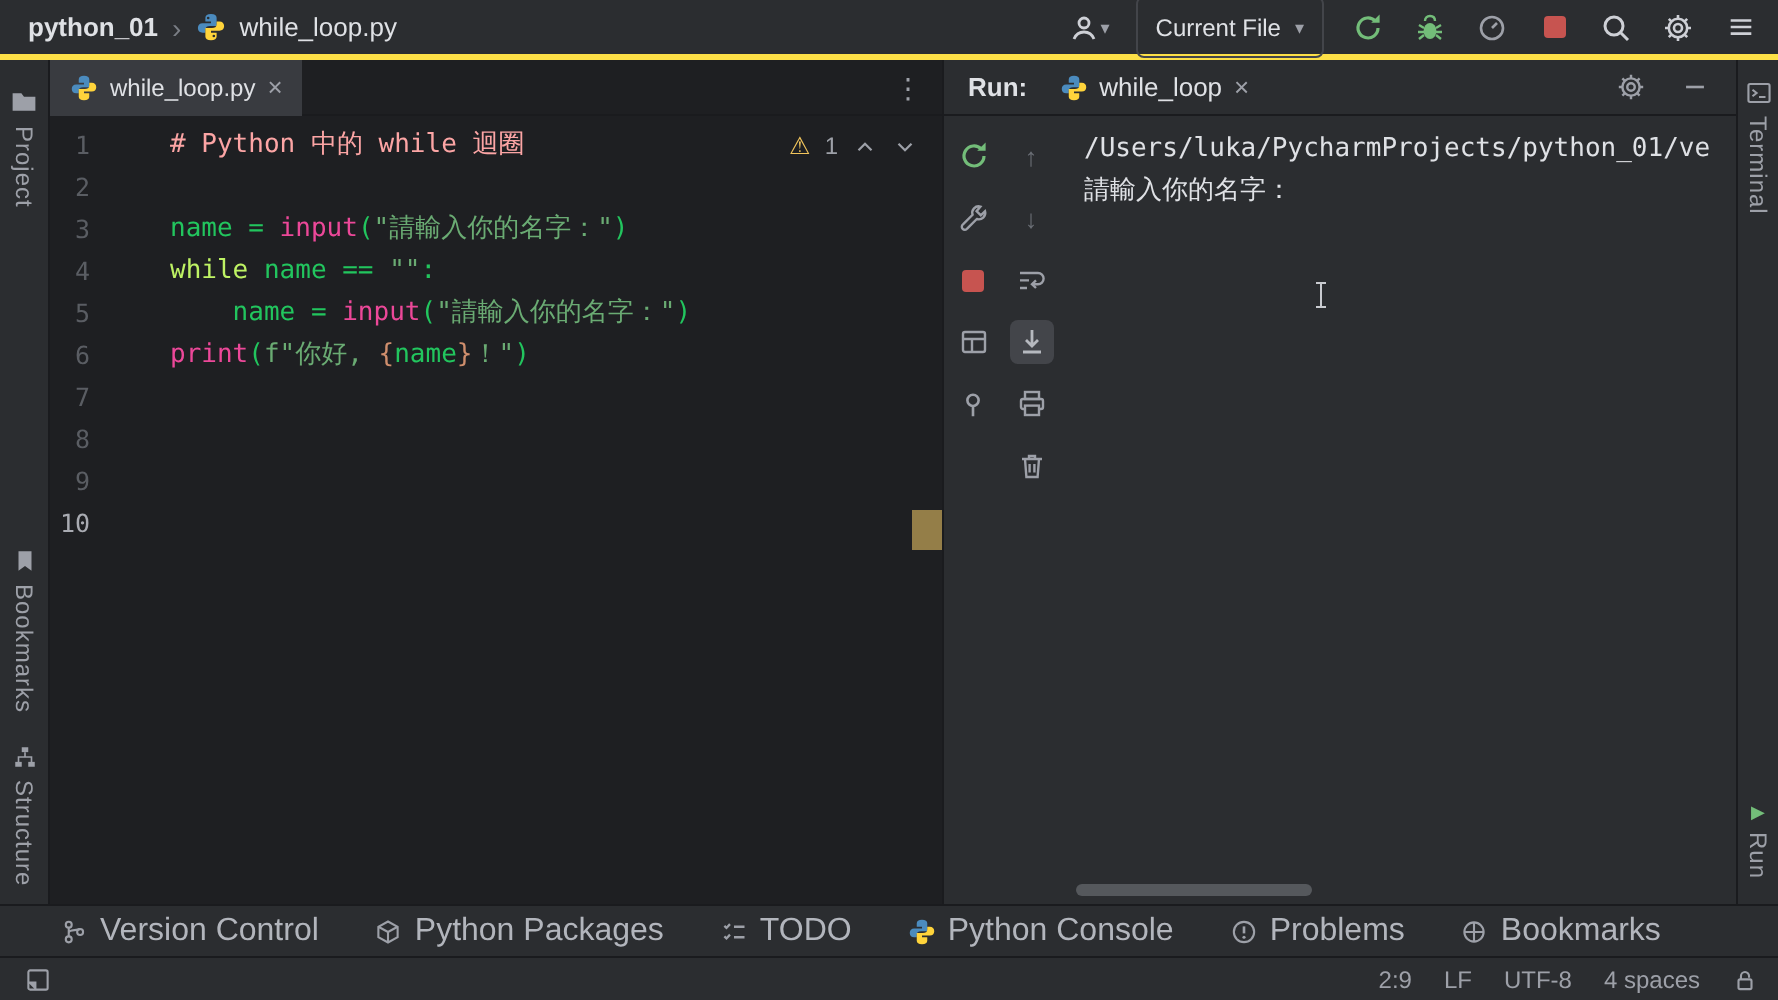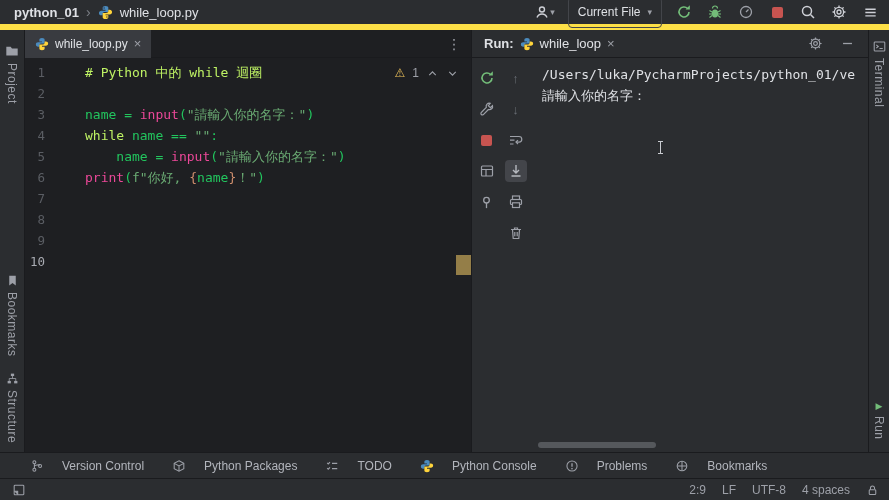--- a/index.html
+++ b/index.html
@@ -2,21 +2,21 @@
 <html><head>
 <meta charset="utf-8">
 <style>
   *{box-sizing:border-box;margin:0;padding:0}
   html,body{width:889px;height:500px;overflow:hidden;background:#1E1F22}
   body{font-family:"Liberation Sans",sans-serif;-webkit-font-smoothing:antialiased}
   .app{width:889px;height:500px;display:flex;flex-direction:column;background:#2B2D30;color:#DFE1E5}
 
   
   .titlebar{height:30px;flex:none;display:flex;align-items:center;justify-content:space-between;
-    background:#2B2D30;border-bottom:6px solid #fde047;padding:0 10px 0 14px}
+    background:#2B2D30;border-bottom:3px solid #fde047;padding:0 10px 0 14px}
   .tb-left{display:flex;align-items:center;gap:7px;font-size:13px}
   .tb-project{font-weight:bold;cursor:pointer}
   .tb-sep{color:#7A7E85;font-size:14px}
   .tb-file{color:#DFE1E5;cursor:pointer}
   .tb-right{display:flex;align-items:center;gap:13px}
   .icon-btn{display:flex;align-items:center;justify-content:center;min-width:18px;height:18px;cursor:pointer;color:#CED0D6}
   .pill{display:flex;align-items:center;gap:7px;border:1px solid #43454A;border-radius:4px;height:31px;
     padding:0 9px;font-size:12px;color:#DFE1E5;cursor:pointer}
   .dd{color:#9DA0A8;font-size:9px}
   .stop-sq{width:11px;height:11px;background:#C75450;border-radius:2px}
@@ -38,51 +38,51 @@
   .tab{height:28px;display:flex;align-items:center;gap:6px;padding:0 10px;background:#393B40;font-size:12px;cursor:pointer}
   .tab-close{color:#9DA0A8;font-size:13px;line-height:1;cursor:pointer}
   .tab-more{margin-left:auto;padding-right:10px;color:#9DA0A8;font-size:14px;cursor:pointer}
   .editor-body{flex:1;display:flex;position:relative;font-family:"DejaVu Sans Mono","Liberation Mono",monospace;
     font-size:13px;line-height:21px;min-height:0}
   .gutter{width:60px;flex:none;padding-top:4px}
   .ln{width:42px;text-align:right;color:#5A5D63;font-size:12.5px;padding-right:22px}
   .ln-cur{color:#A9ABB2}
   .code{flex:1;padding-top:4px;overflow:hidden}
   .code-line{white-space:pre;min-height:21px}
-  .tk-c{color:#bef264}.tk-p{color:#22c55e}.tk-k{color:#bef264}
+  .tk-c{color:#fca5a5}.tk-p{color:#22c55e}.tk-k{color:#bef264}
   .tk-f{color:#ec4899}.tk-s{color:#6AAB73}.tk-b{color:#CF8E6D}
   .inspect-widget{position:absolute;top:5px;right:12px;display:flex;align-items:center;gap:7px;
     font-family:"Liberation Sans",sans-serif;cursor:pointer}
   .warn-glyph{color:#F2C55C;font-size:12px}
   .warn-count{color:#9DA0A8;font-size:12px}
   .caret-marker{position:absolute;right:0;top:197px;width:15px;height:20px;background:#A98F4F;opacity:.85}
 
   
   .run-pane{flex:1;min-width:0;display:flex;flex-direction:column;background:#2B2D30;border-left:1px solid #1A1B1E}
-  .run-header{height:28px;flex:none;display:flex;align-items:center;gap:6px;padding:0 12px;border-bottom:1px solid #1A1B1E}
+  .run-header{height:28px;flex:none;display:flex;align-items:center;gap:16px;padding:0 12px;border-bottom:1px solid #1A1B1E}
   .run-label{font-weight:bold;font-size:13px}
   .run-tab{display:flex;align-items:center;gap:6px;font-size:13px;cursor:pointer}
   .run-header-right{margin-left:auto;display:flex;align-items:center;gap:14px}
   .run-body{flex:1;display:flex;min-height:0}
   .rtb{width:29px;flex:none;padding-top:9px;display:flex;flex-direction:column;align-items:center;gap:9px}
   .rtb-btn{width:22px;height:22px;display:flex;align-items:center;justify-content:center;cursor:pointer;color:#9DA0A8}
   .rtb-btn.selected{background:#43454A;border-radius:4px}
   .arrow-glyph{font-size:13px;color:#6A6E75}
   .console{flex:1;position:relative;overflow:hidden;padding:6px 12px 0 12px;color:#DFE1E5;
     font-family:"DejaVu Sans Mono","Liberation Mono",monospace;font-size:13px;line-height:21px}
   .console-line{white-space:pre}
   .ibeam{position:absolute;left:130px;top:83px;width:1px;height:13px;background:#C9CBD0}
   .ibeam::before,.ibeam::after{content:"";position:absolute;left:-2px;width:5px;height:1px;background:#C9CBD0}
   .ibeam::before{top:0}.ibeam::after{bottom:0}
   .hscroll{position:absolute;left:8px;bottom:4px;width:118px;height:6px;border-radius:3px;background:#55585C;cursor:pointer}
 
   
   .bottombar{height:26px;flex:none;display:flex;align-items:center;gap:28px;padding-left:30px;
     background:#2B2D30;border-top:1px solid #1A1B1E}
-  .tool-btn{display:flex;align-items:center;gap:18px;font-size:12px;color:#B2B5BC;cursor:pointer;white-space:nowrap}
+  .tool-btn{display:flex;align-items:center;gap:6px;font-size:16px;color:#B2B5BC;cursor:pointer;white-space:nowrap}
   .statusbar{height:22px;flex:none;display:flex;align-items:center;background:#2B2D30;border-top:1px solid #1A1B1E;
     padding:0 10px;font-size:12px;color:#9DA0A8}
   .sb-right{margin-left:auto;display:flex;align-items:flex-end;gap:16px}
   .sb-item{cursor:pointer;white-space:nowrap}
   svg{display:block}
 </style>
 </head>
 <body>
 
 <div class="app">

